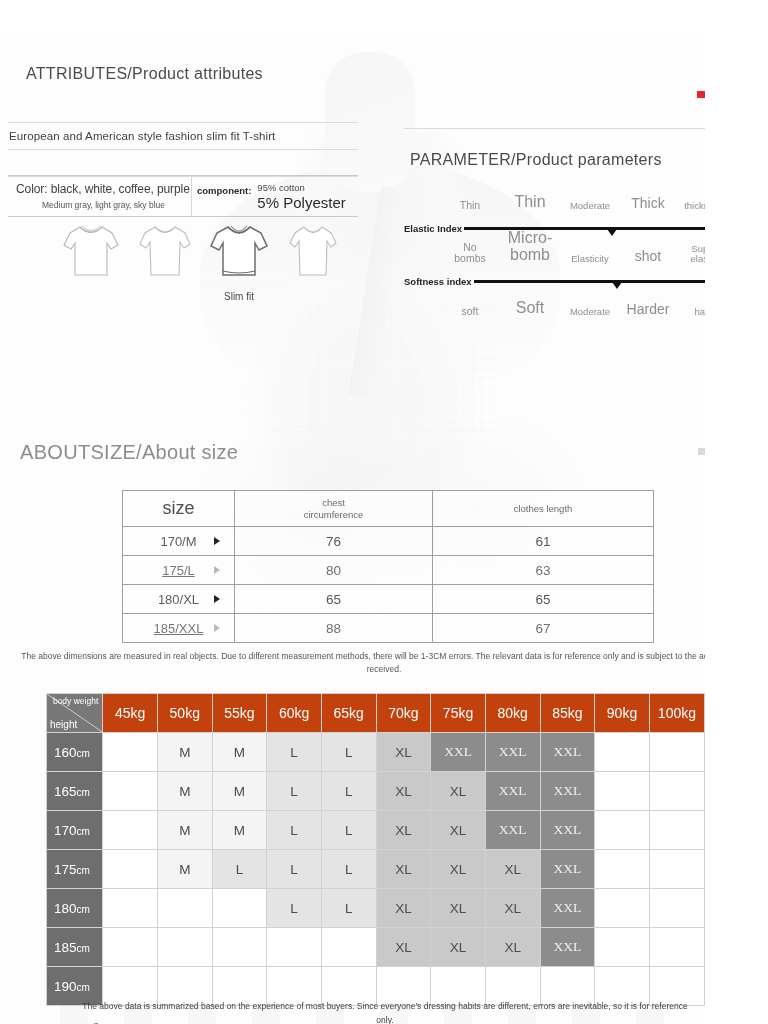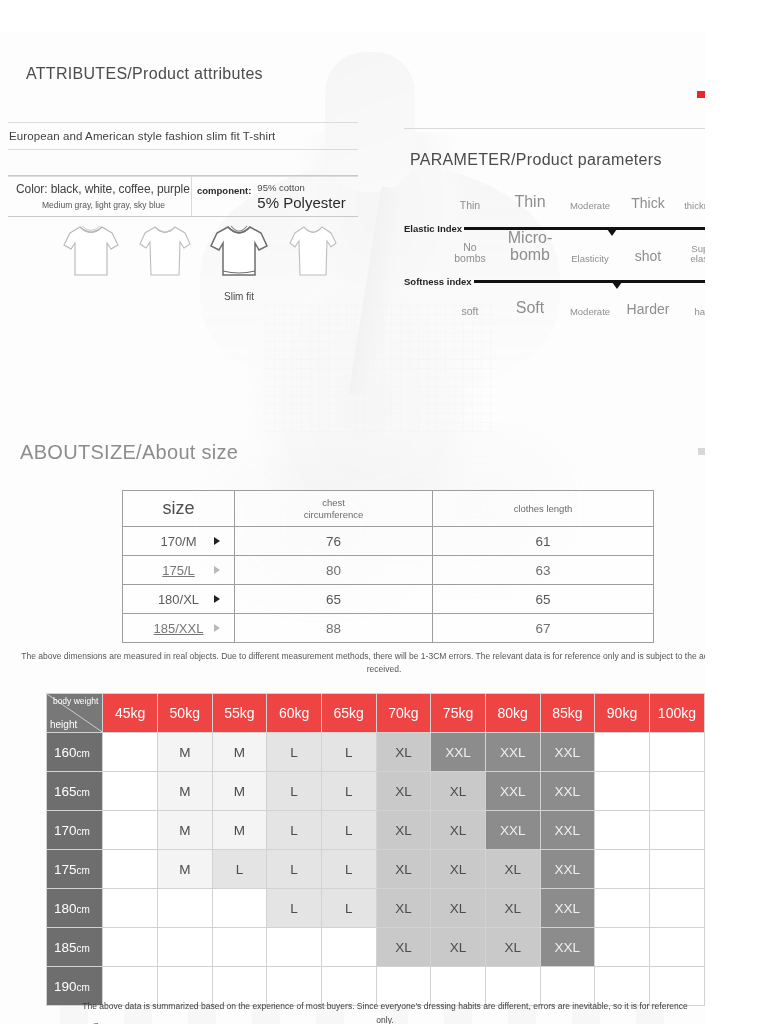--- a/index.html
+++ b/index.html
@@ -210,31 +210,31 @@
     vertical-align: middle;
     height: 39px;
     font-size: 13.5px;
     color: #4c4c4c;
     background: #ffffff;
   }
   .matrix .corner {
     width: 57px; background: #787878; position: relative; padding: 4px;
   }
   .matrix .hcell {
-    width: 56px; background: #ef4444; color: #ffffff; font-size: 14px;
+    width: 56px; background: #c2410c; color: #ffffff; font-size: 14px;
   }
   .matrix .rcell {
     width: 57px; background: #6e6e6e; color: #ffffff; font-size: 13.5px;
     text-align: left; padding-left: 7px;
   }
   .matrix .rcell .u { font-size: 10px; }
   .lv-M   { background: #f4f4f4 !important; }
   .lv-L   { background: #e4e4e4 !important; }
   .lv-XL  { background: #c9c9c9 !important; }
-  .lv-XXL { background: #8c8c8c !important; color: #f0f0f0 !important; }
+  .lv-XXL { background: #8c8c8c !important; color: #f0f0f0 !important; font-family: Liberation Serif, serif; }
   .lv-    { background: #ffffff !important; }
 
   .corner-inner { position: absolute; inset: 0; }
   .corner-diag {
     position: absolute; left: 0; top: 0; width: 100%; height: 100%;
   }
   .corner-bw {
     position: absolute; right: 4px; top: 2px;
     font-size: 8.5px; color: #ffffff; white-space: nowrap;
   }

